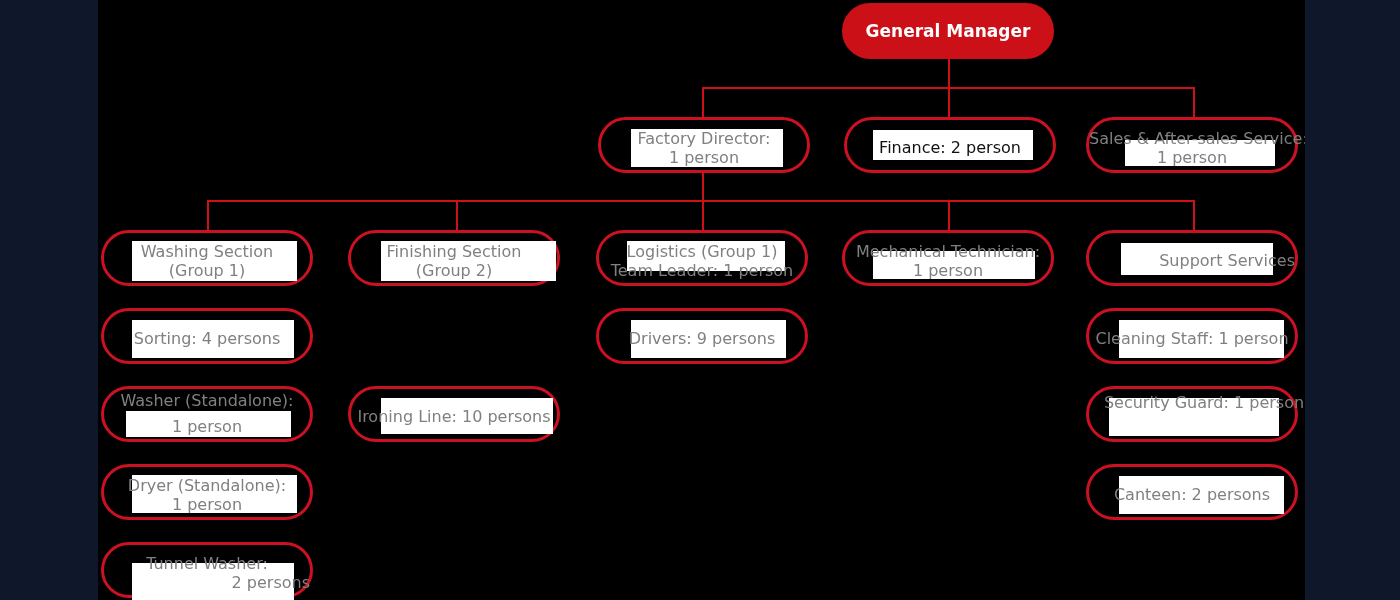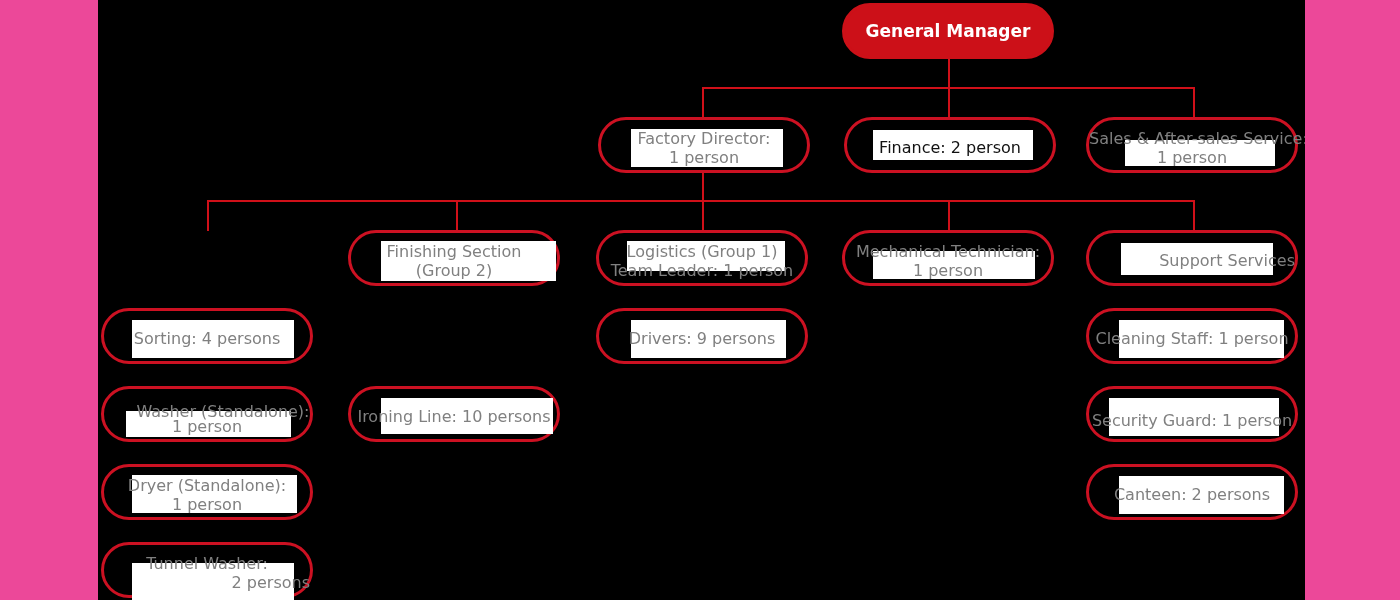--- a/index.html
+++ b/index.html
@@ -1,17 +1,17 @@
 <!DOCTYPE html>
 <html><head>
 <meta charset="utf-8">
 <style>
   html,body{margin:0;padding:0;background:#ffffff;}
   body{width:1400px;height:600px;overflow:hidden;font-family:"DejaVu Sans",sans-serif;}
-  #stage{position:relative;width:1400px;height:600px;background:#ec4899;}
+  #stage{position:relative;width:1400px;height:600px;background:#0f172a;}
   #canvas{position:absolute;left:98px;top:0px;width:1207px;height:600px;background:#000000;overflow:hidden;}
 
   
   .conn{position:absolute;background:#d01019;}
   .conn.h{height:2px;}
   .conn.v{width:2px;}
 
   
   .node{position:absolute;box-sizing:border-box;border:3px solid #cc1122;border-radius:34px;
         display:flex;align-items:center;justify-content:center;background:transparent;}
@@ -72,20 +72,25 @@
       <div class="plate" style="left:26px;top:10px;width:160px;height:30px;"></div>
       <div class="label dark" style="top:18px;">Finance: 2 person</div>
     </div>
 
     <div class="node" style="left:988px;top:117px;width:212px;height:56px;">
       <div class="plate" style="left:36px;top:20px;width:150px;height:26px;"></div>
       <div class="label" style="top:9px;">Sales &amp; After-sales Service:</div>
       <div class="label" style="top:28px;">1 person</div>
     </div>
 
+    <div class="node" style="left:3px;top:230px;width:212px;height:56px;">
+      <div class="plate" style="left:28px;top:8px;width:165px;height:40px;"></div>
+      <div class="label" style="top:9px;">Washing Section</div>
+      <div class="label" style="top:28px;">(Group 1)</div>
+    </div>
 
     <div class="node" style="left:250px;top:230px;width:212px;height:56px;">
       <div class="plate" style="left:30px;top:8px;width:175px;height:40px;"></div>
       <div class="label" style="top:9px;">Finishing Section</div>
       <div class="label" style="top:28px;">(Group 2)</div>
     </div>
 
     <div class="node" style="left:498px;top:230px;width:212px;height:56px;">
       <div class="plate" style="left:28px;top:8px;width:158px;height:30px;"></div>
       <div class="label" style="top:9px;">Logistics (Group 1)</div>
@@ -103,21 +108,21 @@
       <div class="label" style="top:18px;text-align:right;">Support Services</div>
     </div>
 
     <div class="node" style="left:3px;top:308px;width:212px;height:56px;">
       <div class="plate" style="left:28px;top:9px;width:162px;height:38px;"></div>
       <div class="label" style="top:18px;">Sorting: 4 persons</div>
     </div>
 
     <div class="node" style="left:3px;top:386px;width:212px;height:56px;">
       <div class="plate" style="left:22px;top:22px;width:165px;height:26px;"></div>
-      <div class="label" style="top:13px;margin-left:16px;">Washer (Standalone):</div>
+      <div class="label" style="top:2px;">Washer (Standalone):</div>
       <div class="label" style="top:28px;">1 person</div>
     </div>
 
     <div class="node" style="left:3px;top:464px;width:212px;height:56px;">
       <div class="plate" style="left:28px;top:8px;width:165px;height:38px;"></div>
       <div class="label" style="top:9px;">Dryer (Standalone):</div>
       <div class="label" style="top:28px;">1 person</div>
     </div>
 
     <div class="node" style="left:3px;top:542px;width:212px;height:56px;">
@@ -138,21 +143,21 @@
       <div class="label" style="top:18px;text-align:center;">Drivers: 9 persons</div>
     </div>
 
     <div class="node" style="left:988px;top:308px;width:212px;height:56px;">
       <div class="plate" style="left:30px;top:9px;width:165px;height:38px;"></div>
       <div class="label" style="top:18px;">Cleaning Staff: 1 person</div>
     </div>
 
     <div class="node" style="left:988px;top:386px;width:212px;height:56px;">
       <div class="plate" style="left:20px;top:9px;width:170px;height:38px;"></div>
-      <div class="label" style="top:22px;">Security Guard: 1 person</div>
+      <div class="label" style="top:4px;margin-left:12px;">Security Guard: 1 person</div>
     </div>
 
     <div class="node" style="left:988px;top:464px;width:212px;height:56px;">
       <div class="plate" style="left:30px;top:9px;width:165px;height:38px;"></div>
       <div class="label" style="top:18px;">Canteen: 2 persons</div>
     </div>
 
   </div>
 </div>
 

